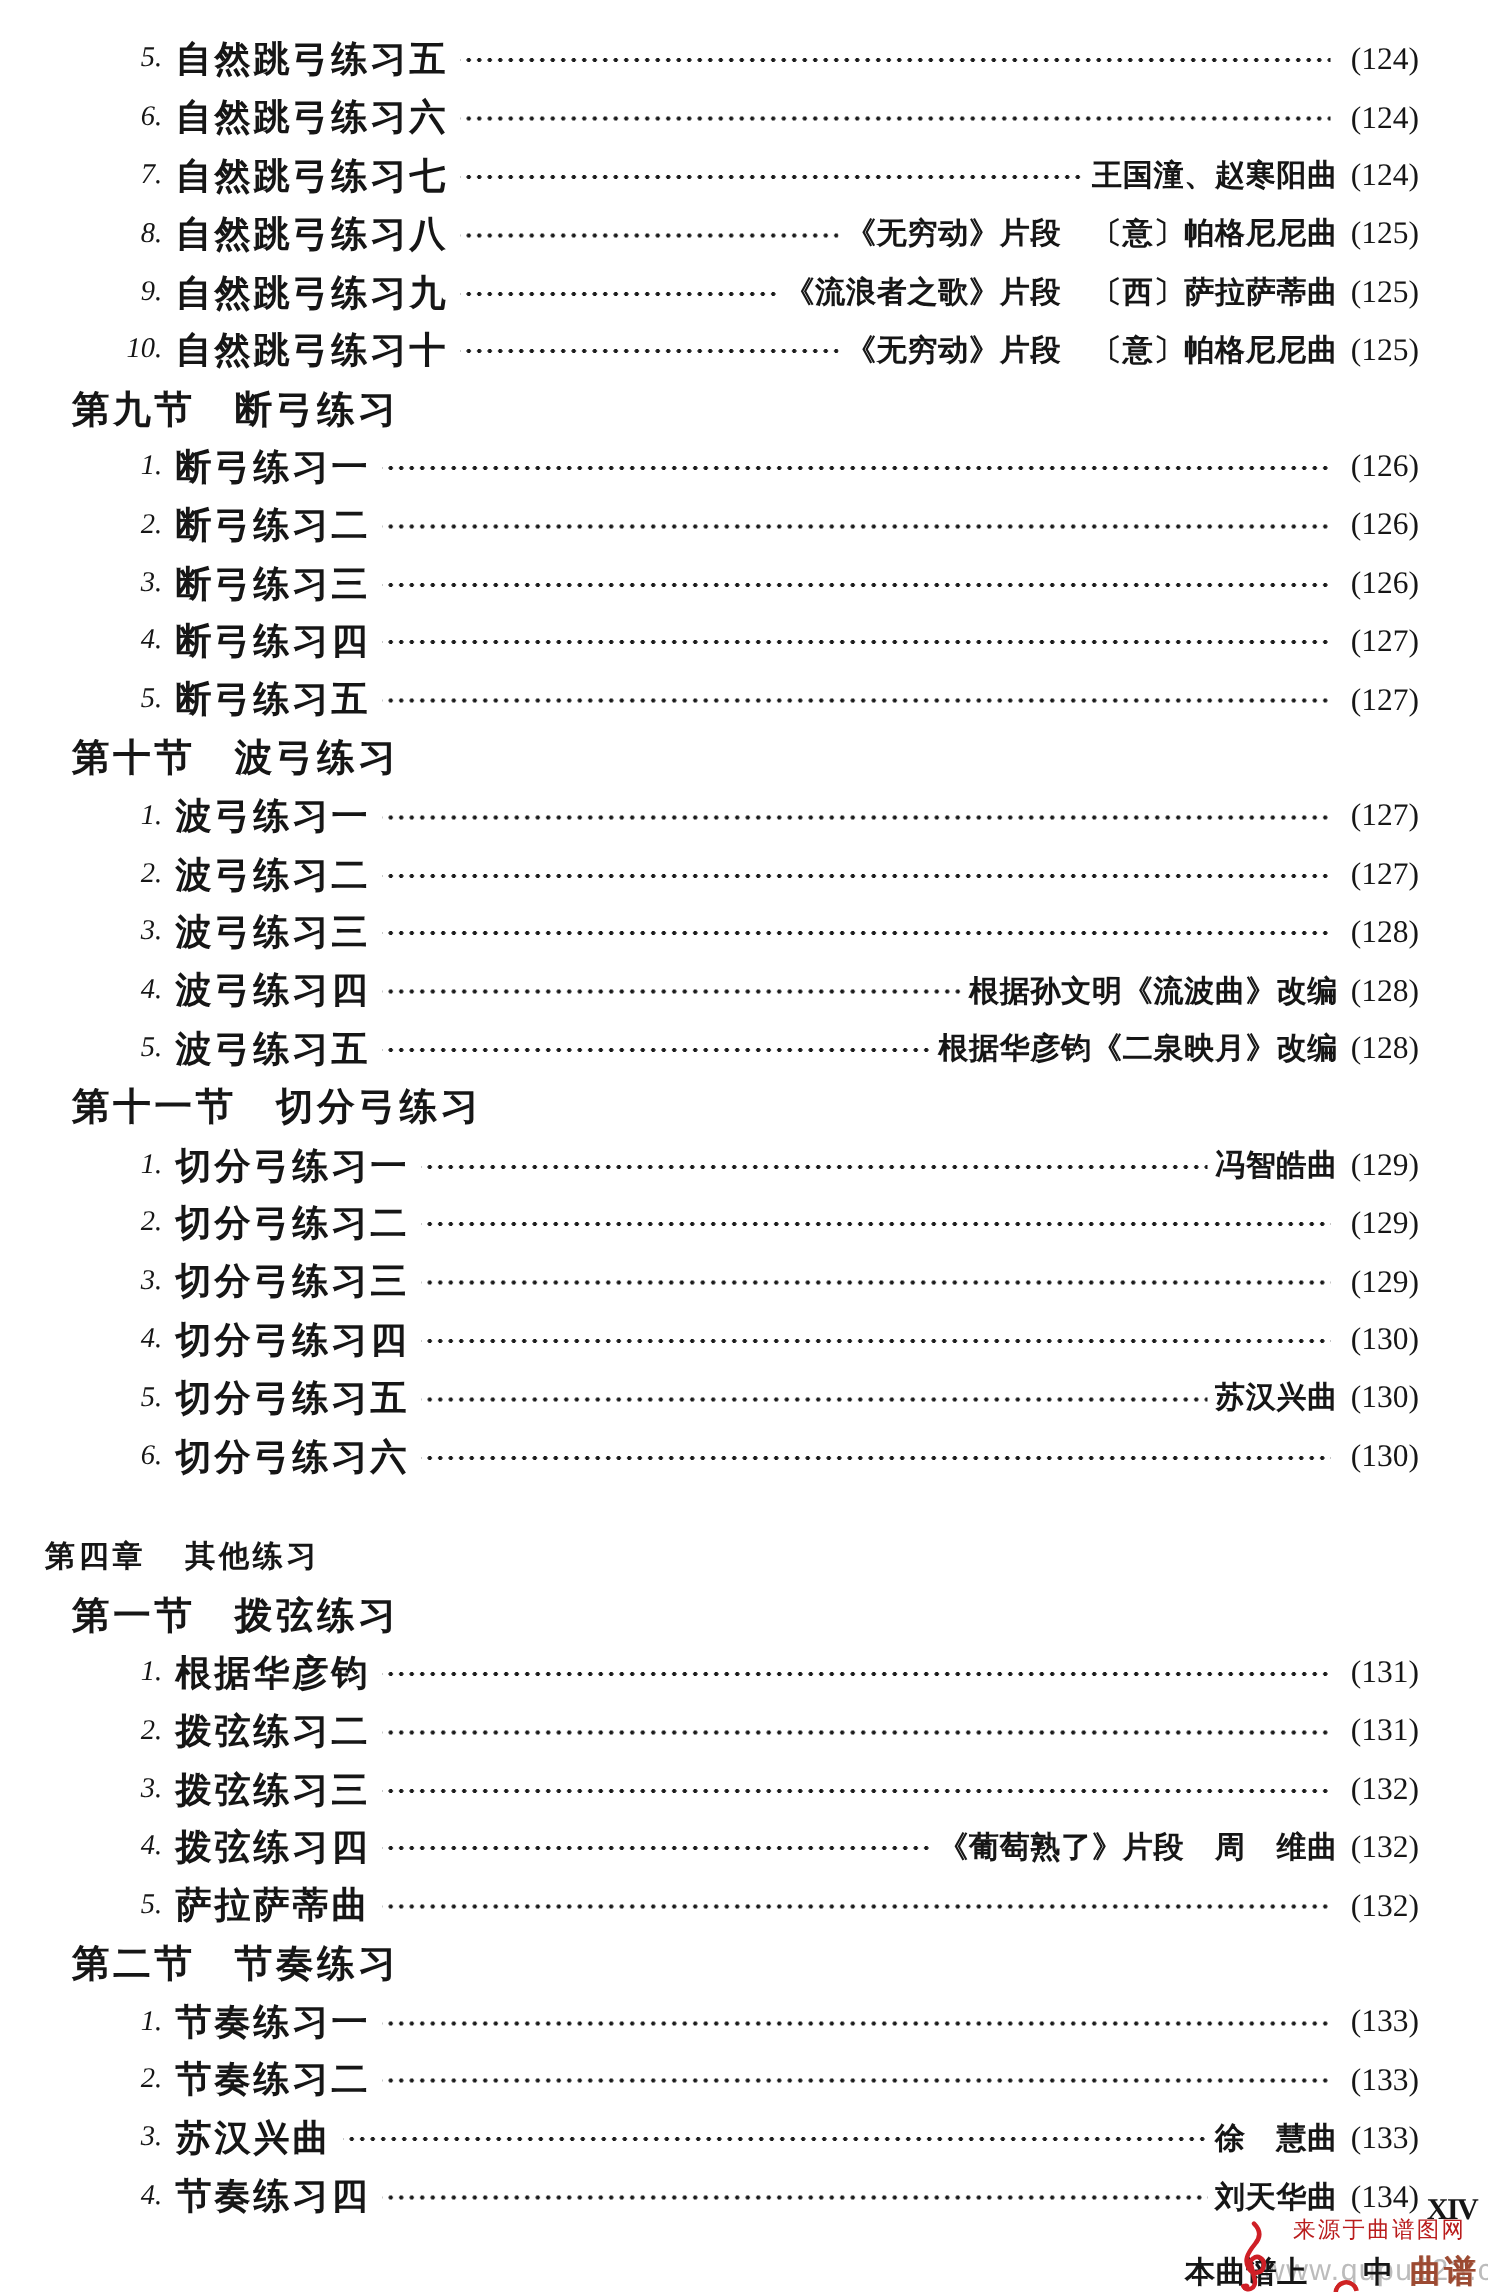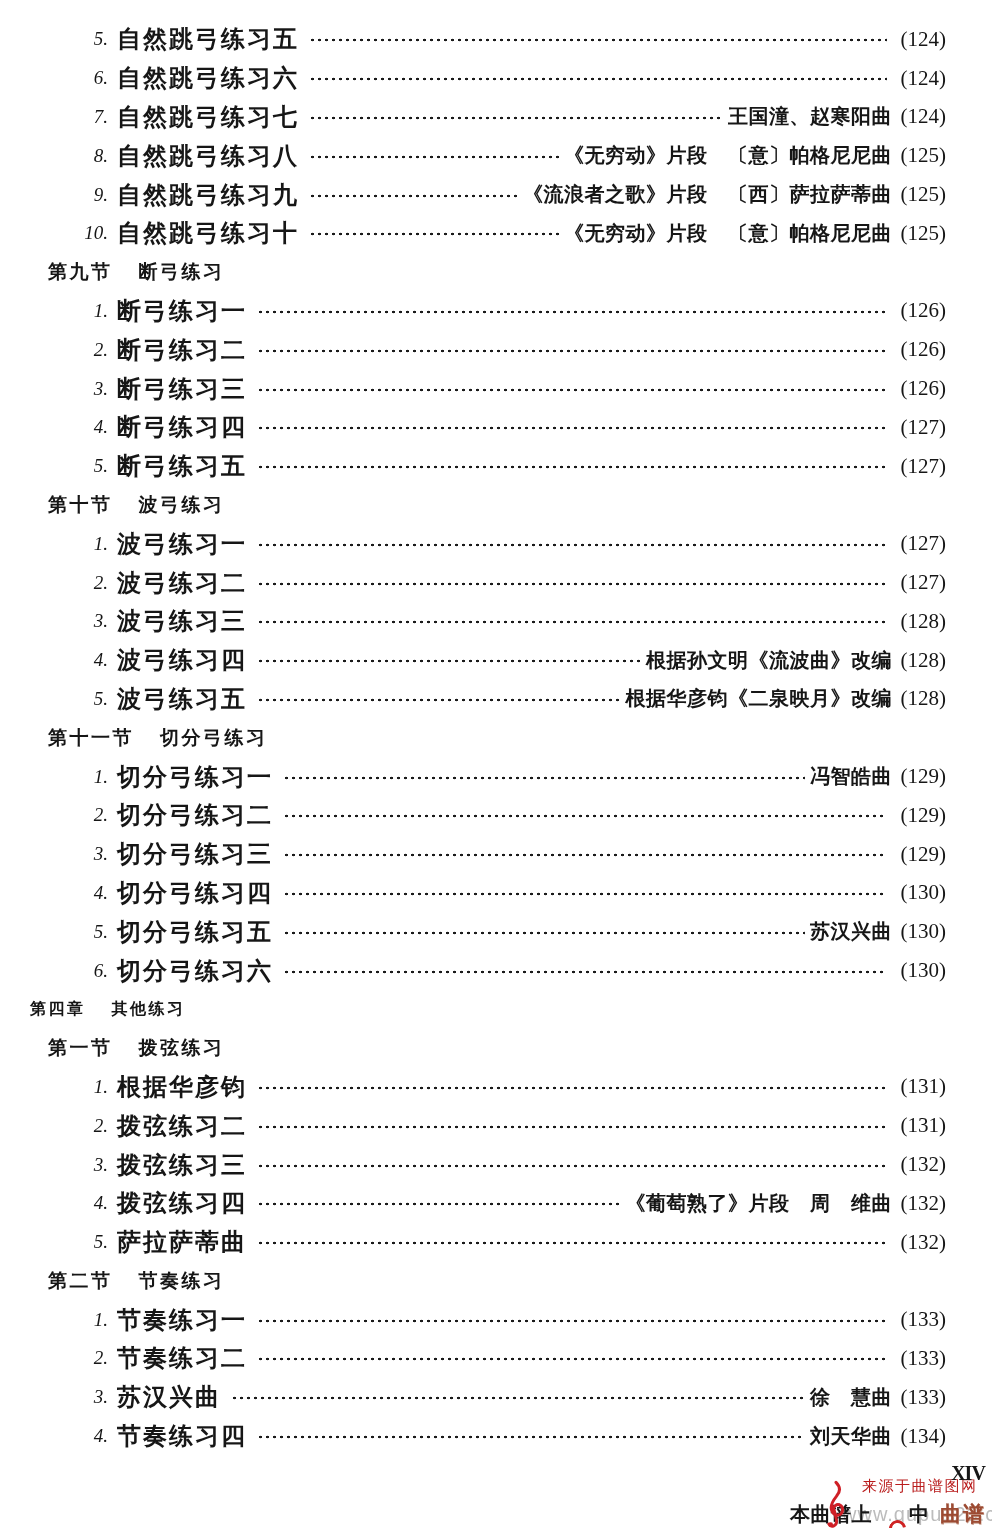--- a/index.html
+++ b/index.html
@@ -8,22 +8,22 @@
     background:#ffffff;color:#161616;
     font-family:"Liberation Serif","DejaVu Serif",serif;
   }
   .toc{
     position:absolute;left:0;top:0;width:992px;
     padding:20px 46px 0 30px;box-sizing:border-box;
   }
   .row{height:38.8px;display:flex;align-items:center;white-space:nowrap;}
   
   .row.head{font-family:"Liberation Sans","DejaVu Sans",sans-serif;font-weight:700;}
-  .row.chapter{font-size:16px;padding-left:0;}
-  .row.section{font-size:19px;padding-left:18px;}
+  .row.chapter{font-size:20px;padding-left:0;margin-top:28px;}
+  .row.section{font-size:25px;padding-left:18px;}
   .h-label{margin-right:26px;letter-spacing:2.5px;}
   .h-title{letter-spacing:2.5px;}
   
   .num{flex:none;width:78px;text-align:right;font-style:italic;font-size:19px;}
   .title{flex:none;margin-left:9px;font-size:24px;font-weight:600;letter-spacing:2px;}
   .leader{
     flex:1;min-width:14px;height:20px;margin:2px 5px 0 8px;
     background-image:radial-gradient(circle,#1b1b1b 1.25px,rgba(0,0,0,0) 1.55px);
     background-size:7px 20px;background-position:2px 55%;background-repeat:repeat-x;
   }

